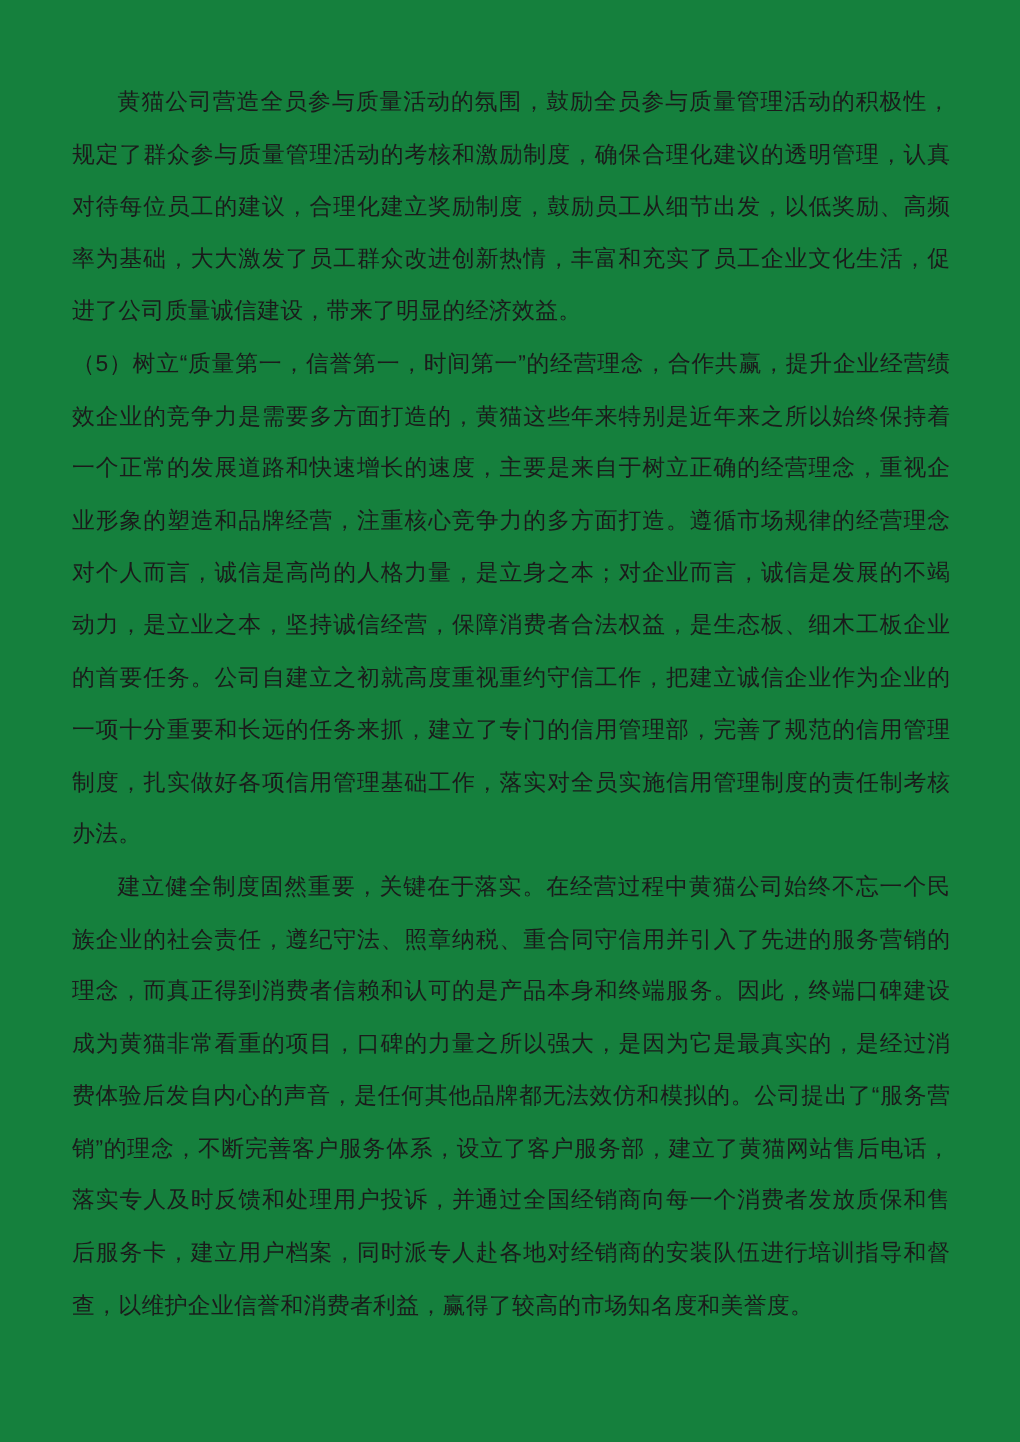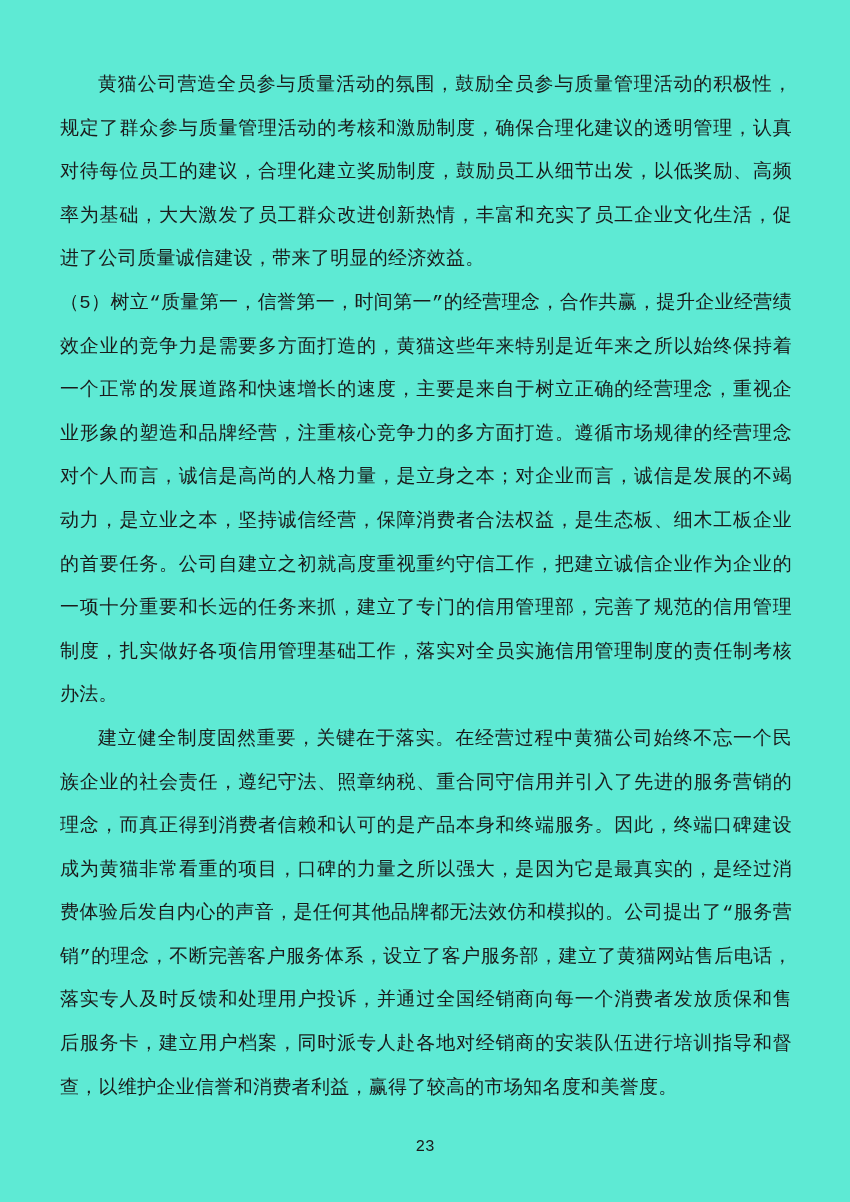--- a/index.html
+++ b/index.html
@@ -4,23 +4,23 @@
 <style>
   html, body {
     margin: 0;
     padding: 0;
     background: #ffffff;
   }
   .page {
     position: relative;
     width: 850px;
     height: 1202px;
-    background: #5eead4;
+    background: #15803d;
     overflow: hidden;
-    font-family: Liberation Mono, monospace;
+    font-family: Liberation Sans, sans-serif;
   }
   .text-block {
     position: absolute;
     top: 64px;
     left: 60px;
     width: 732px;
     color: #1b1b1b;
   }
   .text-block p {
     margin: 0;
@@ -47,16 +47,13 @@
 </style>
 </head>
 <body>
 
 <div class="page">
   <div class="text-block">
     <p class="indent">黄猫公司营造全员参与质量活动的氛围，鼓励全员参与质量管理活动的积极性，规定了群众参与质量管理活动的考核和激励制度，确保合理化建议的透明管理，认真对待每位员工的建议，合理化建立奖励制度，鼓励员工从细节出发，以低奖励、高频率为基础，大大激发了员工群众改进创新热情，丰富和充实了员工企业文化生活，促进了公司质量诚信建设，带来了明显的经济效益。</p>
     <p>（5）树立“质量第一，信誉第一，时间第一”的经营理念，合作共赢，提升企业经营绩效企业的竞争力是需要多方面打造的，黄猫这些年来特别是近年来之所以始终保持着一个正常的发展道路和快速增长的速度，主要是来自于树立正确的经营理念，重视企业形象的塑造和品牌经营，注重核心竞争力的多方面打造。遵循市场规律的经营理念对个人而言，诚信是高尚的人格力量，是立身之本；对企业而言，诚信是发展的不竭动力，是立业之本，坚持诚信经营，保障消费者合法权益，是生态板、细木工板企业的首要任务。公司自建立之初就高度重视重约守信工作，把建立诚信企业作为企业的一项十分重要和长远的任务来抓，建立了专门的信用管理部，完善了规范的信用管理制度，扎实做好各项信用管理基础工作，落实对全员实施信用管理制度的责任制考核办法。</p>
     <p class="indent">建立健全制度固然重要，关键在于落实。在经营过程中黄猫公司始终不忘一个民族企业的社会责任，遵纪守法、照章纳税、重合同守信用并引入了先进的服务营销的理念，而真正得到消费者信赖和认可的是产品本身和终端服务。因此，终端口碑建设成为黄猫非常看重的项目，口碑的力量之所以强大，是因为它是最真实的，是经过消费体验后发自内心的声音，是任何其他品牌都无法效仿和模拟的。公司提出了“服务营销”的理念，不断完善客户服务体系，设立了客户服务部，建立了黄猫网站售后电话，落实专人及时反馈和处理用户投诉，并通过全国经销商向每一个消费者发放质保和售后服务卡，建立用户档案，同时派专人赴各地对经销商的安装队伍进行培训指导和督查，以维护企业信誉和消费者利益，赢得了较高的市场知名度和美誉度。</p>
   </div>
-  <div class="page-footer">
-    <span>23</span>
-  </div>
 </div>
 
 </body></html>

